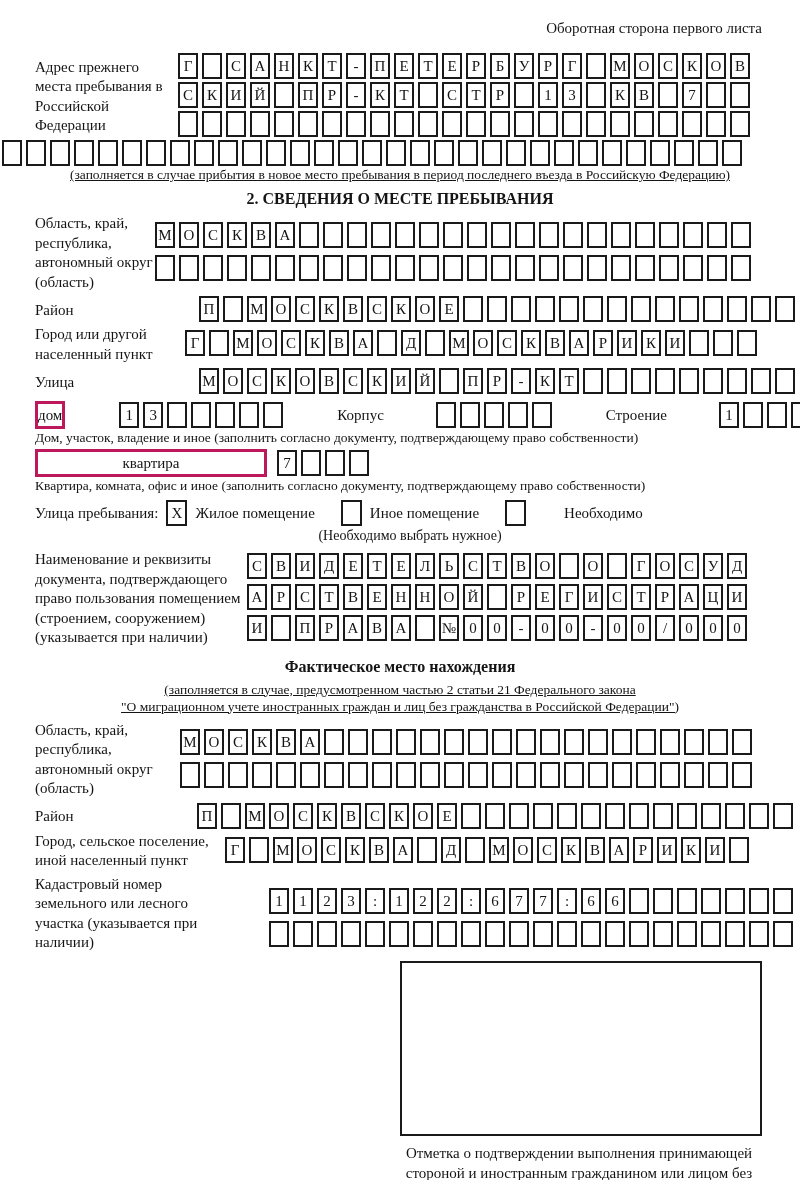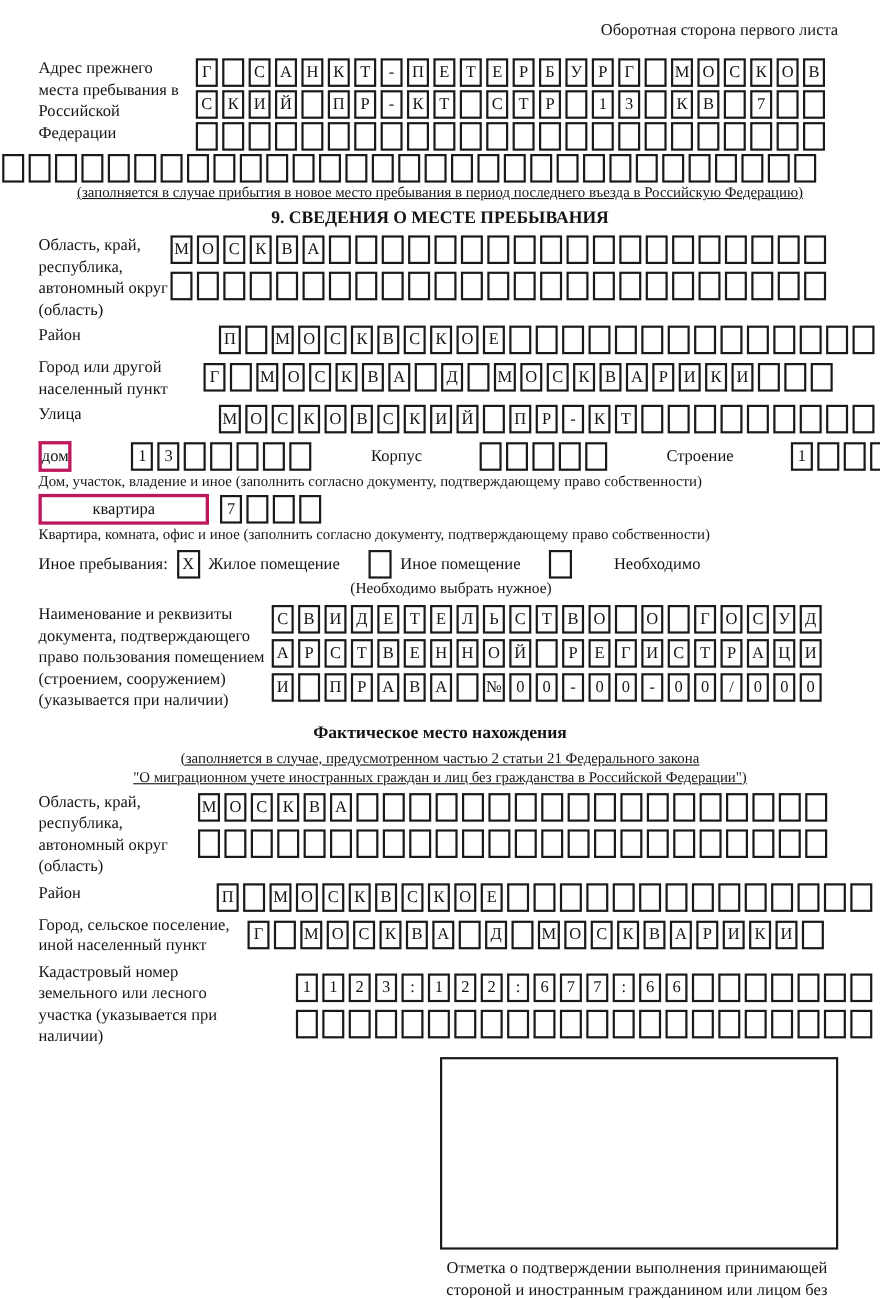--- a/index.html
+++ b/index.html
@@ -14,21 +14,21 @@
 
   
   .cb{
     display:inline-block;box-sizing:border-box;
     width:20px;height:26px;border:2px solid #1a1a1a;
     margin-right:4px;text-align:center;
     font-size:15px;line-height:22px;vertical-align:top;
     background:#fff;
   }
   .boxrow{white-space:nowrap;height:26px;margin-bottom:3px;font-size:0;}
-  .frow{display:flex;align-items:flex-start;margin-left:35px;}
+  .frow{display:flex;align-items:center;margin-left:35px;}
   .frow.center{align-items:center;}
   .lbl{font-size:15px;line-height:1.3;flex:0 0 auto;}
 
   .w143{width:143px;}
   .w120{width:120px;}
   .w150{width:150px;}
   .w212{width:212px;}
   .w145{width:145px;}
   .w118{width:118px;}
   .w190{width:190px;}
@@ -37,21 +37,21 @@
   .small-note{font-size:13.5px;text-align:center;margin-top:1px;text-decoration:underline;}
   .left-note{font-size:13.5px;margin:1px 0 3px 35px;}
   .sec-title{font-size:16px;font-weight:bold;text-align:center;margin:7px 0 6px 0;}
 
   .bigbox{
     box-sizing:border-box;border:3px solid #be185d;height:28px;
     display:flex;align-items:center;justify-content:center;
     font-size:15px;background:#fff;
   }
   .dom-box{width:165px;margin-right:10px;}
-  .kv-box{width:155px;margin-right:10px;}
+  .kv-box{width:232px;margin-right:10px;}
   .inline-lbl{font-size:15px;margin:0 8px 0 6px;line-height:28px;}
 
   .chk{
     display:inline-block;box-sizing:border-box;
     width:21px;height:26px;border:2px solid #1a1a1a;
     text-align:center;font-size:15px;line-height:22px;
     vertical-align:middle;background:#fff;
   }
   .stay-row{margin:6px 0 0 35px;font-size:15px;display:flex;align-items:center;}
   .stay-row .gap-s{width:8px;}
@@ -82,21 +82,21 @@
     <div class="lbl w143">Адрес прежнего места пребывания в Российской Федерации</div>
     <div>
       <div class="boxrow"><span class="cb">Г</span><span class="cb"></span><span class="cb">С</span><span class="cb">А</span><span class="cb">Н</span><span class="cb">К</span><span class="cb">Т</span><span class="cb">-</span><span class="cb">П</span><span class="cb">Е</span><span class="cb">Т</span><span class="cb">Е</span><span class="cb">Р</span><span class="cb">Б</span><span class="cb">У</span><span class="cb">Р</span><span class="cb">Г</span><span class="cb"></span><span class="cb">М</span><span class="cb">О</span><span class="cb">С</span><span class="cb">К</span><span class="cb">О</span><span class="cb">В</span></div>
       <div class="boxrow"><span class="cb">С</span><span class="cb">К</span><span class="cb">И</span><span class="cb">Й</span><span class="cb"></span><span class="cb">П</span><span class="cb">Р</span><span class="cb">-</span><span class="cb">К</span><span class="cb">Т</span><span class="cb"></span><span class="cb">С</span><span class="cb">Т</span><span class="cb">Р</span><span class="cb"></span><span class="cb">1</span><span class="cb">3</span><span class="cb"></span><span class="cb">К</span><span class="cb">В</span><span class="cb"></span><span class="cb">7</span><span class="cb"></span><span class="cb"></span></div>
       <div class="boxrow"><span class="cb"></span><span class="cb"></span><span class="cb"></span><span class="cb"></span><span class="cb"></span><span class="cb"></span><span class="cb"></span><span class="cb"></span><span class="cb"></span><span class="cb"></span><span class="cb"></span><span class="cb"></span><span class="cb"></span><span class="cb"></span><span class="cb"></span><span class="cb"></span><span class="cb"></span><span class="cb"></span><span class="cb"></span><span class="cb"></span><span class="cb"></span><span class="cb"></span><span class="cb"></span><span class="cb"></span></div>
     </div>
   </div>
   <div class="boxrow row4"><span class="cb"></span><span class="cb"></span><span class="cb"></span><span class="cb"></span><span class="cb"></span><span class="cb"></span><span class="cb"></span><span class="cb"></span><span class="cb"></span><span class="cb"></span><span class="cb"></span><span class="cb"></span><span class="cb"></span><span class="cb"></span><span class="cb"></span><span class="cb"></span><span class="cb"></span><span class="cb"></span><span class="cb"></span><span class="cb"></span><span class="cb"></span><span class="cb"></span><span class="cb"></span><span class="cb"></span><span class="cb"></span><span class="cb"></span><span class="cb"></span><span class="cb"></span><span class="cb"></span><span class="cb"></span><span class="cb"></span></div>
   <div class="small-note">(заполняется в случае прибытия в новое место пребывания в период последнего въезда в Российскую Федерацию)</div>
 
-  <div class="sec-title">9. СВЕДЕНИЯ О МЕСТЕ ПРЕБЫВАНИЯ</div>
+  <div class="sec-title">2. СВЕДЕНИЯ О МЕСТЕ ПРЕБЫВАНИЯ</div>
 
   <div class="frow">
     <div class="lbl w120">Область, край, республика, автономный округ (область)</div>
     <div>
       <div class="boxrow" style="margin-bottom:7px;"><span class="cb">М</span><span class="cb">О</span><span class="cb">С</span><span class="cb">К</span><span class="cb">В</span><span class="cb">А</span><span class="cb"></span><span class="cb"></span><span class="cb"></span><span class="cb"></span><span class="cb"></span><span class="cb"></span><span class="cb"></span><span class="cb"></span><span class="cb"></span><span class="cb"></span><span class="cb"></span><span class="cb"></span><span class="cb"></span><span class="cb"></span><span class="cb"></span><span class="cb"></span><span class="cb"></span><span class="cb"></span><span class="cb"></span></div>
       <div class="boxrow"><span class="cb"></span><span class="cb"></span><span class="cb"></span><span class="cb"></span><span class="cb"></span><span class="cb"></span><span class="cb"></span><span class="cb"></span><span class="cb"></span><span class="cb"></span><span class="cb"></span><span class="cb"></span><span class="cb"></span><span class="cb"></span><span class="cb"></span><span class="cb"></span><span class="cb"></span><span class="cb"></span><span class="cb"></span><span class="cb"></span><span class="cb"></span><span class="cb"></span><span class="cb"></span><span class="cb"></span><span class="cb"></span></div>
     </div>
   </div>
 
   <div class="frow mt4">
@@ -124,21 +124,21 @@
   </div>
   <div class="left-note">Дом, участок, владение и иное (заполнить согласно документу, подтверждающему право собственности)</div>
 
   <div class="frow center">
     <div class="bigbox kv-box">квартира</div>
     <div class="boxrow" style="margin-bottom:0;"><span class="cb">7</span><span class="cb"></span><span class="cb"></span><span class="cb"></span></div>
   </div>
   <div class="left-note">Квартира, комната, офис и иное (заполнить согласно документу, подтверждающему право собственности)</div>
 
   <div class="stay-row">
-    <span>Иное пребывания:</span>
+    <span>Улица пребывания:</span>
     <span class="gap-s"></span>
     <span class="chk">X</span>
     <span class="gap-s"></span>
     <span>Жилое помещение</span>
     <span class="gap-m"></span>
     <span class="chk"></span>
     <span class="gap-s"></span>
     <span>Иное помещение</span>
     <span class="gap-m"></span>
     <span class="chk"></span>

